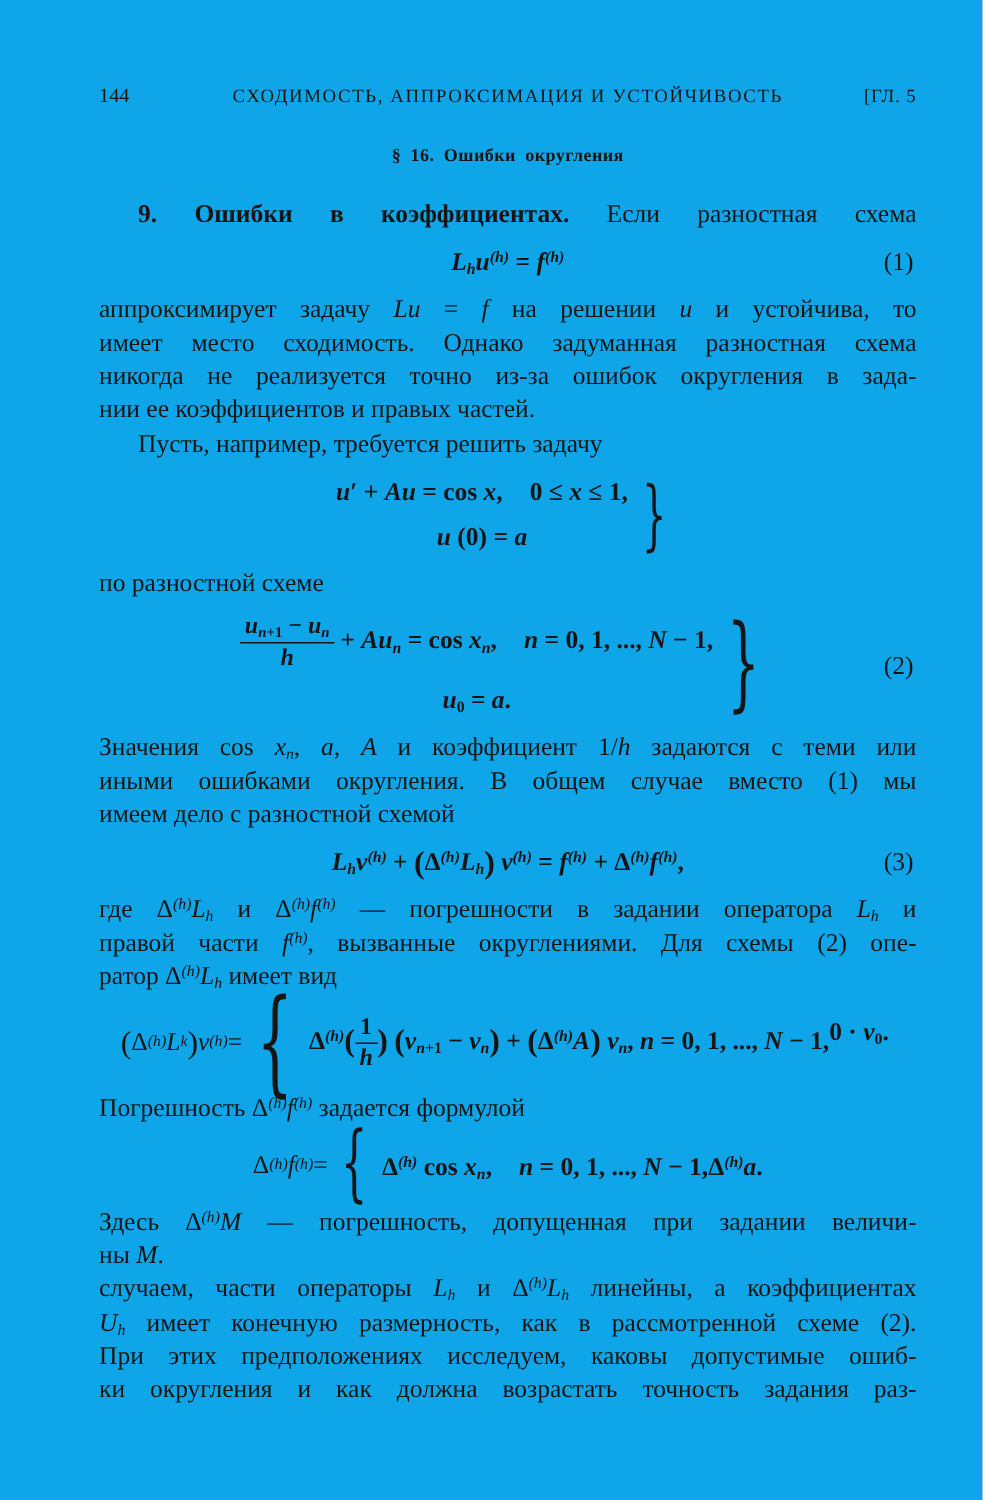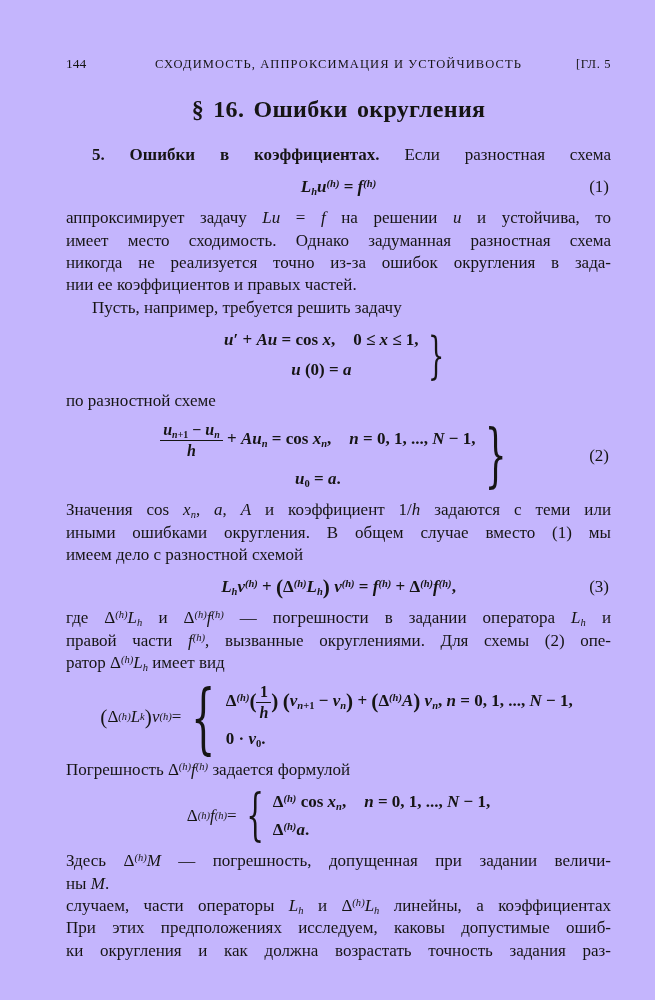--- a/index.html
+++ b/index.html
@@ -1,42 +1,42 @@
 <!DOCTYPE html>
 <html><head>
 <meta charset="utf-8">
 <style>
   html,body{margin:0;padding:0;background:#e9e7e2;}
   .page{
     position:relative;
     width:655px;height:1000px;
     box-sizing:border-box;
     margin:0 auto;
-    background:#c4b5fd;
+    background:#0ea5e9;
     color:#161514;
     font-family:"Liberation Serif","DejaVu Serif",serif;
     font-size:17px;
     padding:56px 44px 0 66px;
     overflow:hidden;
   }
   
   .running-header{
     display:flex;align-items:baseline;
     font-size:12.5px;letter-spacing:1.1px;
     white-space:nowrap;
   }
   .page-num{font-size:13.5px;letter-spacing:0;width:56px;}
   .running-title{flex:1;text-align:center;}
   .chapter-ref{width:56px;text-align:right;letter-spacing:0.6px;}
   
   .section-title{
     margin-top:24px;
     text-align:center;
     font-weight:bold;
-    font-size:24px;
+    font-size:12px;
     word-spacing:3px;
     letter-spacing:0.3px;
   }
   
   .content{margin-top:21px;}
   .tline{
     line-height:22.35px;
     text-align:justify;
   }
   .tline.jfull{text-align-last:justify;}
@@ -57,21 +57,21 @@
   
   .eqn{
     position:relative;
     display:flex;justify-content:center;align-items:center;
     margin:9px 0;
   }
   .eqn.eq-wide{margin-left:-20px;margin-right:-16px;}
   .eq-main{display:inline-flex;align-items:center;}
   .eq-row{white-space:nowrap;line-height:23px;font-weight:bold;}
   .sys-col{display:inline-flex;flex-direction:column;align-items:center;row-gap:7px;}
-  .case-col{display:inline-flex;flex-direction:column;align-items:flex-start;row-gap:5px;}
+  .case-col{display:inline-flex;align-items:flex-start;row-gap:5px;}
   .brace{
     font-family:"DejaVu Serif",serif;
     line-height:1;display:inline-block;
     transform:scaleY(1.6) scaleX(0.8);
     margin:0 7px;
     font-weight:400;
   }
   .eq-num{position:absolute;right:2px;top:50%;transform:translateY(-50%);}
 </style>
 </head>
@@ -80,21 +80,21 @@
 <div class="page">
   <div class="running-header">
     <span class="page-num">144</span>
     <span class="running-title">СХОДИМОСТЬ, АППРОКСИМАЦИЯ И УСТОЙЧИВОСТЬ</span>
     <span class="chapter-ref">[ГЛ. 5</span>
   </div>
 
   <div class="section-title">§ 16. Ошибки округления</div>
 
   <div class="content" id="content">
-      <div class="tline indent jfull"><span class="tk-b">5. Ошибки в коэффициентах. </span><span class="tk-r">Если разностная схема</span></div>
+      <div class="tline indent jfull"><span class="tk-b">9. Ошибки в коэффициентах. </span><span class="tk-r">Если разностная схема</span></div>
       <div class="eqn">
         <span class="eq-main">
           <span class="sys-col">
             <div class="eq-row"><span class="tk-i">L</span><span class="tk-sbi">h</span><span class="tk-i">u</span><span class="tk-si">(h)</span><span class="tk-r"> = </span><span class="tk-i">f</span><span class="tk-si">(h)</span></div>
           </span>
         </span>
         <span class="eq-num">(1)</span>
       </div>
       <div class="tline jfull"><span class="tk-r">аппроксимирует задачу </span><span class="tk-i">Lu</span><span class="tk-r"> = </span><span class="tk-i">f</span><span class="tk-r"> на решении </span><span class="tk-i">u</span><span class="tk-r"> и устойчива, то</span></div>
       <div class="tline jfull"><span class="tk-r">имеет место сходимость. Однако задуманная разностная схема</span></div>
@@ -165,16 +165,17 @@
           <span class="brace" style="font-size: 35px;">{</span>
           <span class="case-col">
             <div class="eq-row"><span class="tk-r">Δ</span><span class="tk-si">(h)</span><span class="tk-r"> cos </span><span class="tk-i">x</span><span class="tk-sbi">n</span><span class="tk-r">,</span><span class="tk-g"></span><span class="tk-i">n</span><span class="tk-r"> = 0, 1, ..., </span><span class="tk-i">N</span><span class="tk-r"> − 1,</span></div>
             <div class="eq-row"><span class="tk-r">Δ</span><span class="tk-si">(h)</span><span class="tk-i">a</span><span class="tk-r">.</span></div>
           </span>
         </span>
       </div>
       <div class="tline jfull"><span class="tk-r">Здесь Δ</span><span class="tk-si">(h)</span><span class="tk-i">M</span><span class="tk-r"> — погрешность, допущенная при задании величи-</span></div>
       <div class="tline"><span class="tk-r">ны </span><span class="tk-i">M</span><span class="tk-r">.</span></div>
       <div class="tline jfull"><span class="tk-r">случаем, части операторы </span><span class="tk-i">L</span><span class="tk-sbi">h</span><span class="tk-r"> и Δ</span><span class="tk-si">(h)</span><span class="tk-i">L</span><span class="tk-sbi">h</span><span class="tk-r"> линейны, а коэффициентах</span></div>
+      <div class="tline jfull"><span class="tk-i">U</span><span class="tk-sbi">h</span><span class="tk-r"> имеет конечную размерность, как в рассмотренной схеме (2).</span></div>
       <div class="tline jfull"><span class="tk-r">При этих предположениях исследуем, каковы допустимые ошиб-</span></div>
       <div class="tline jfull"><span class="tk-r">ки округления и как должна возрастать точность задания раз-</span></div>
     </div>
 </div>
 
 </body></html>

